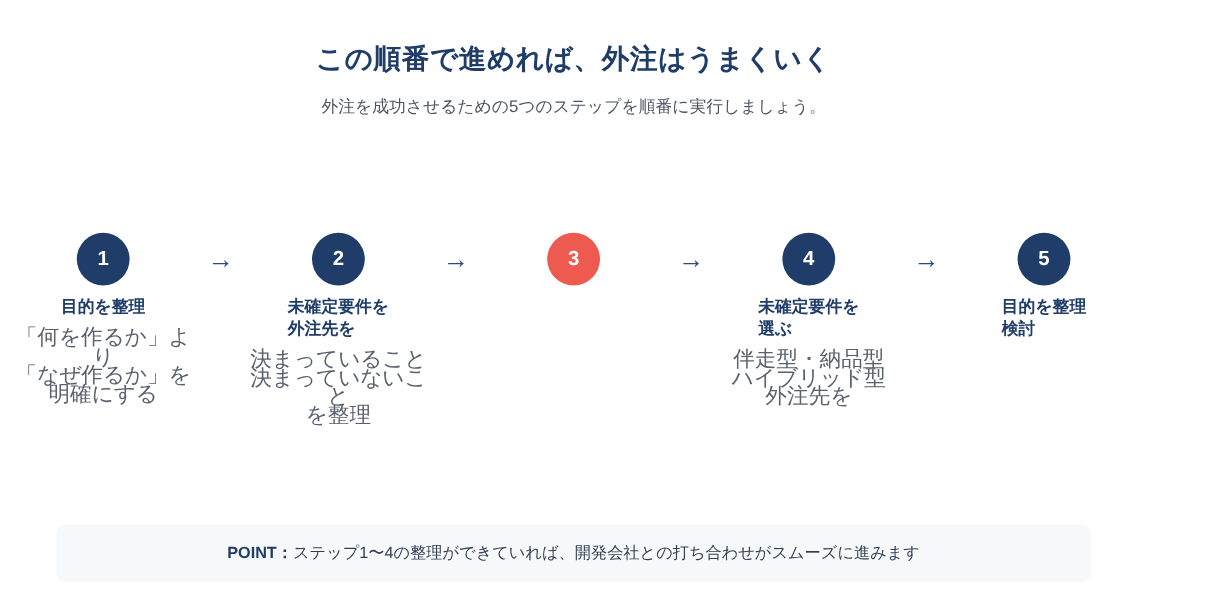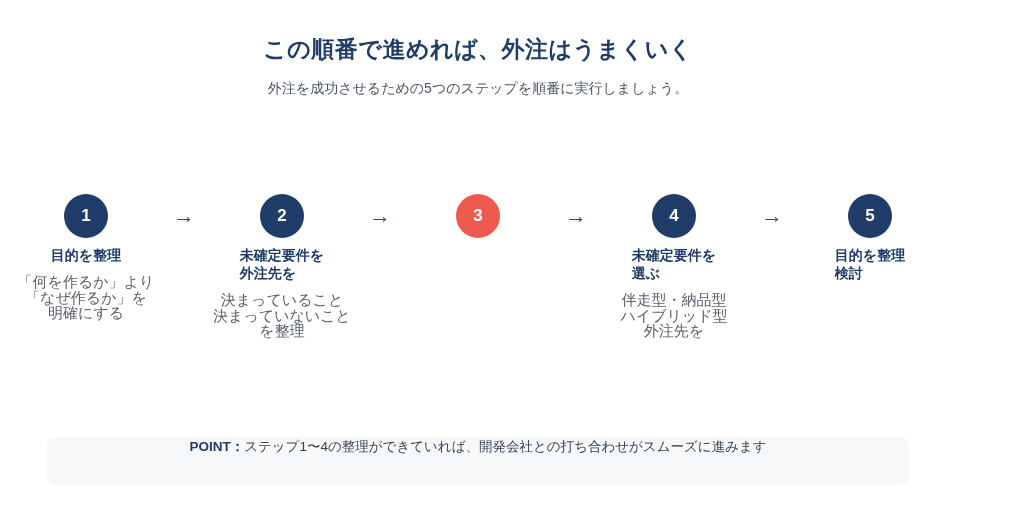--- a/index.html
+++ b/index.html
@@ -70,21 +70,21 @@
   .step-title {
     margin-top: 8px;
     font-size: 14px;
     font-weight: 700;
     color: var(--navy, #1f3d68);
     line-height: 18px;
     white-space: pre-line;
   }
   .step-desc {
     margin-top: 10px;
-    font-size: 15px;
+    font-size: 18px;
     color: var(--text-gray, #5a616d);
     line-height: 15.5px;
     text-align: center;
     white-space: pre-line;
   }
   .arrow {
     width: 46px;
     height: 44px;
     display: flex;
     align-items: center;
@@ -96,21 +96,21 @@
   }
   .point-box {
     position: absolute;
     top: 437px;
     left: 81px;
     width: 862px;
     height: 48px;
     background: var(--point-bg, #f7f8fa);
     border-radius: 8px;
     display: flex;
-    align-items: flex-start;
+    align-items: center;
     justify-content: center;
   }
   .point-text {
     margin: 0;
     font-size: 13.5px;
     line-height: 20px;
     color: var(--point-text, #333f52);
   }
   .point-text strong {
     color: var(--navy, #1f3d68);

